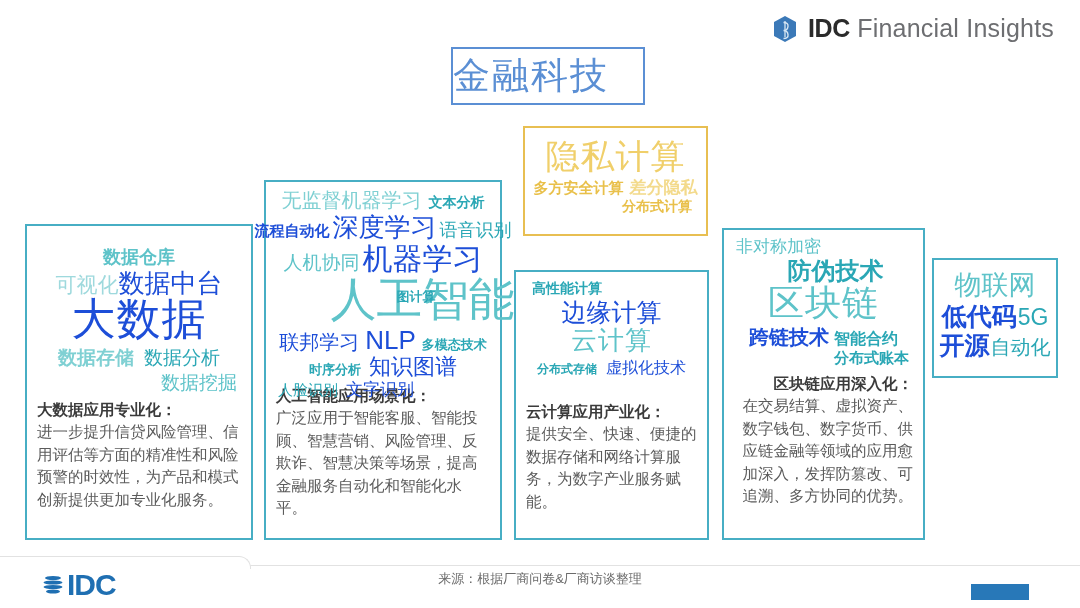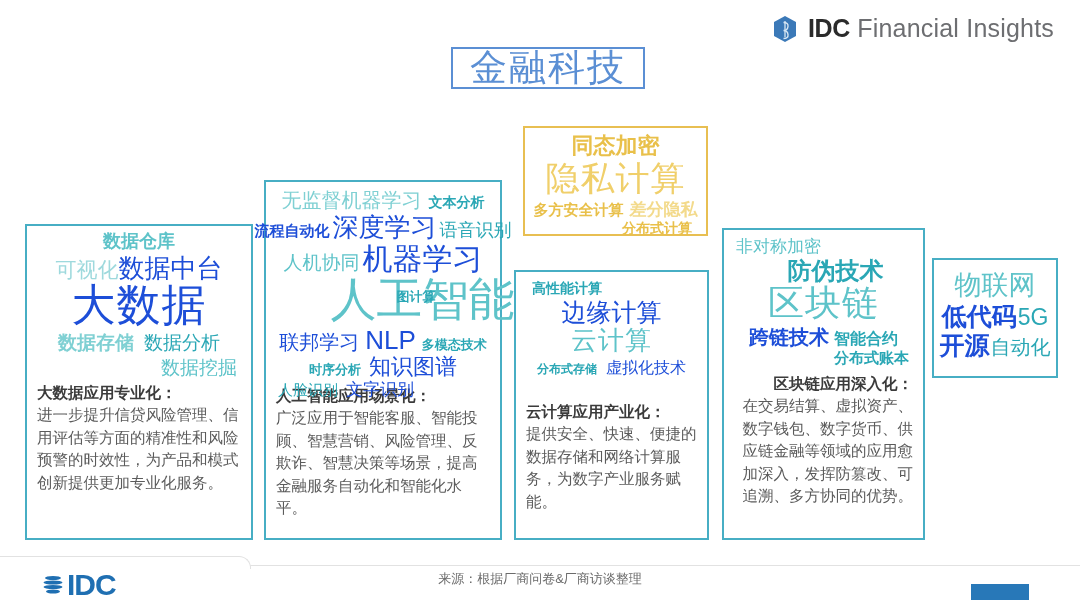--- a/index.html
+++ b/index.html
@@ -13,23 +13,23 @@
 
   
   .brand{position:absolute;right:26px;top:14px;display:flex;align-items:center;gap:10px;}
   .brand-mark{width:26px;height:28px;position:relative;}
   .brand-mark svg{display:block;}
   .brand-text{font-size:25px;letter-spacing:.2px;color:#6d6e71;white-space:nowrap;}
   .brand-text b{color:#2b2b2b;font-weight:bold;letter-spacing:-.3px;}
 
   
   .title-box{
-    position:absolute;left:451px;top:47px;width:194px;height:42px;
+    position:absolute;left:451px;top:47px;width:194px;height:58px;
     border:2px solid #5b8fd4;box-sizing:border-box;
-    display:flex;align-items:center;justify-content:center;
+    display:flex;align-items:center;
   }
   .title-text{
     font-size:37px;color:#5b8fd4;letter-spacing:2px;font-weight:500;
     white-space:nowrap;
   }
 
   
   .card{position:absolute;box-sizing:border-box;background:#fff;}
   .card.teal{border:2px solid #47aec4;}
   .card.gold{border:2px solid #e8bf52;}
@@ -78,21 +78,21 @@
       </svg>
     </span>
     <span class="brand-text"><b>IDC</b><span> Financial Insights</span></span>
   </div>
 
   <div class="title-box">
     <span class="title-text">金融科技</span>
   </div>
 
   <div class="card teal" style="left:25px;top:224px;width:228px;height:316px;">
-    <div class="cloud" style="height:152px;padding-top:4px;">
+    <div class="cloud" style="height:152px;padding-top:21px;font-family:Liberation Mono, monospace;">
       <div class="row" style="margin-top:2px;">
         <span class="w bold c4" style="font-size:18px;">数据仓库</span>
       </div>
       <div class="row" style="margin-top:5px;">
         <span class="w c2" style="font-size:21px;">可视化</span>
         <span class="w c5" style="font-size:26px;">数据中台</span>
       </div>
       <div class="row" style="margin-top:2px;">
         <span class="w c5" style="font-size:44px;letter-spacing:1px;">大数据</span>
       </div>
@@ -144,23 +144,20 @@
       </div>
     </div>
     <div class="body-blk">
       <div class="body-head">人工智能应用场景化：</div>
       <div class="body-txt">广泛应用于智能客服、智能投顾、智慧营销、风险管理、反欺诈、智慧决策等场景，提高金融服务自动化和智能化水平。</div>
     </div>
   </div>
 
   <div class="card gold" style="left:523px;top:126px;width:185px;height:110px;">
     <div class="cloud" style="padding-top:7px;">
-      <div class="row">
-        <span class="w bold g2" style="font-size:22px;">同态加密</span>
-      </div>
       <div class="row" style="margin-top:4px;">
         <span class="w g1" style="font-size:34px;letter-spacing:1px;">隐私计算</span>
       </div>
       <div class="row" style="margin-top:6px;gap:6px;">
         <span class="w bold g2" style="font-size:15px;">多方安全计算</span>
         <span class="w bold g3" style="font-size:17px;">差分隐私</span>
       </div>
       <div class="row" style="margin-top:3px;justify-content:flex-end;padding-right:14px;">
         <span class="w bold g2" style="font-size:14px;">分布式计算</span>
       </div>

